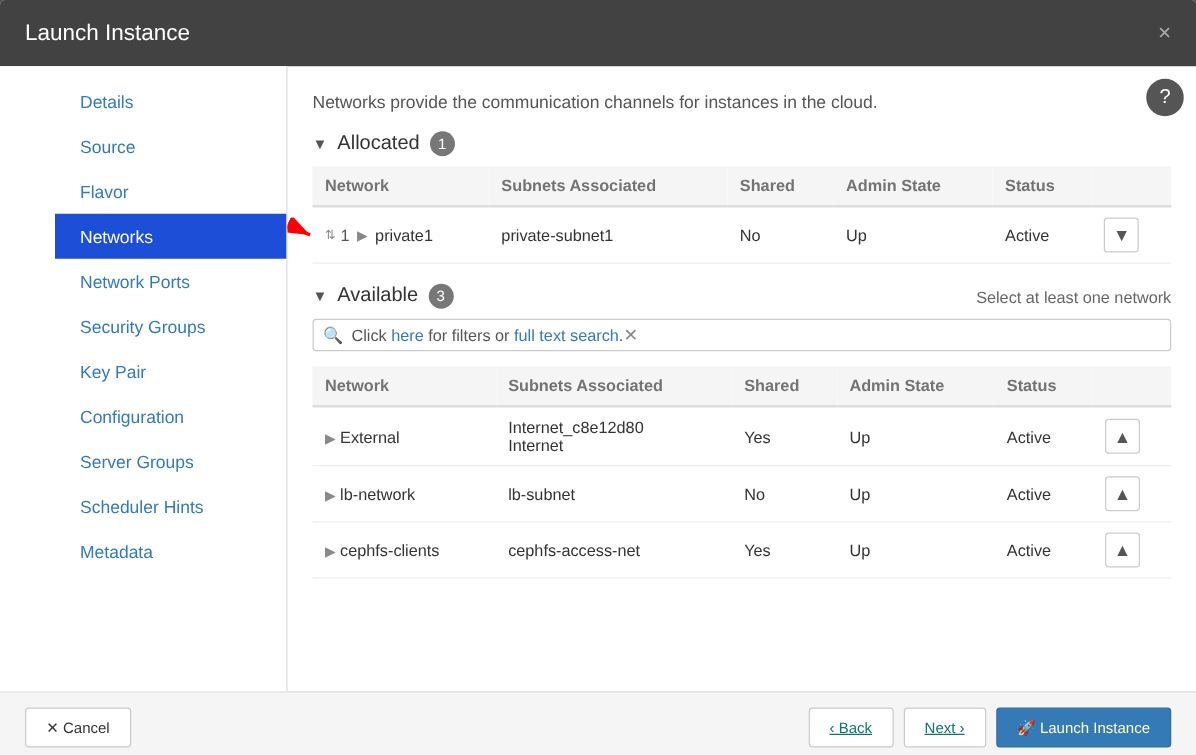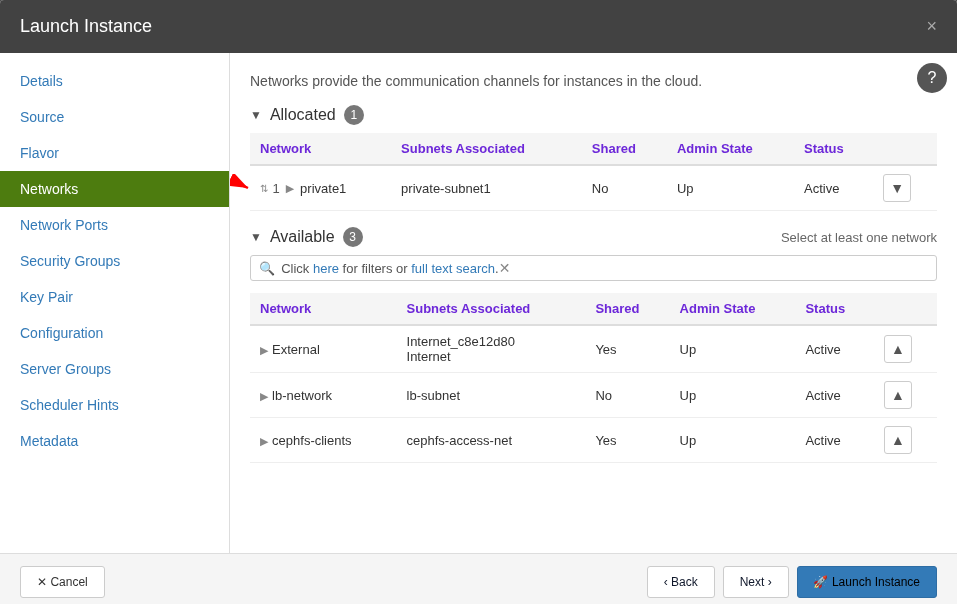--- a/index.html
+++ b/index.html
@@ -8,62 +8,62 @@
     .modal { width: 957px; background: #fff; border-radius: 4px; overflow: hidden; box-shadow: 0 4px 20px rgba(0,0,0,0.5); }
 
     .modal-header { background: #424242; color: #fff; padding: 16px 20px; display: flex; justify-content: space-between; align-items: center; }
     .modal-header-title { font-size: 18px; font-weight: normal; }
     .modal-close { background: none; border: none; color: #aaa; font-size: 18px; cursor: pointer; }
 
     .modal-body { display: flex; min-height: 500px; }
 
     
     .sidebar { width: 230px; background: #fff; border-right: 1px solid #ddd; padding: 10px 0; }
-    .sidebar-item { padding: 10px 20px; cursor: pointer; color: #337ab7; font-size: 14px; }
-    .sidebar-item.active { background: #4d7c0f; color: #fff; border-radius: 0; }
+    .sidebar-item { padding: 10px 20px; cursor: pointer; color: #337ab7; font-size: 14px; margin-left: 44px; }
+    .sidebar-item.active { background: #1d4ed8; color: #fff; border-radius: 0; }
 
     
     .main-content { flex: 1; padding: 20px; position: relative; overflow-y: auto; }
 
     .help-btn { position: absolute; top: 10px; right: 10px; background: #555; color: #fff; border: none; border-radius: 50%; width: 30px; height: 30px; font-size: 16px; cursor: pointer; display: flex; align-items: center; justify-content: center; }
 
     .description { color: #555; margin-bottom: 16px; font-size: 14px; }
 
     
     .section-header { display: flex; align-items: center; justify-content: space-between; margin-bottom: 8px; }
     .section-title { display: flex; align-items: center; gap: 8px; font-size: 16px; color: #333; }
     .section-title .arrow { color: #555; font-size: 12px; }
     .badge { background: #777; color: #fff; border-radius: 50%; width: 20px; height: 20px; display: inline-flex; align-items: center; justify-content: center; font-size: 12px; }
     .section-hint { font-size: 13px; color: #666; }
 
     
     .table { width: 100%; border-collapse: collapse; margin-bottom: 16px; }
-    .table th { background: #f5f5f5; padding: 8px 10px; text-align: left; font-weight: bold; font-size: 13px; color: #6d28d9; border-bottom: 2px solid #ddd; }
+    .table th { background: #f5f5f5; padding: 8px 10px; text-align: left; font-weight: bold; font-size: 13px; color: #737373; border-bottom: 2px solid #ddd; }
     .table td { padding: 8px 10px; border-bottom: 1px solid #eee; font-size: 13px; color: #333; vertical-align: middle; }
 
     
     .btn-action { background: #fff; border: 1px solid #ccc; border-radius: 3px; width: 28px; height: 28px; cursor: pointer; display: flex; align-items: center; justify-content: center; color: #555; font-size: 14px; }
 
     
     .arrow-annotation { position: relative; }
 
     
     .search-bar { display: flex; align-items: center; border: 1px solid #ccc; border-radius: 3px; padding: 4px 8px; margin-bottom: 12px; background: #fff; }
     .search-icon { color: #888; margin-right: 6px; font-size: 13px; }
     .search-clear { background: none; border: none; color: #888; cursor: pointer; font-size: 14px; }
     .search-link { color: #337ab7; text-decoration: none; }
 
     
     .expand-chevron { color: #888; font-size: 11px; cursor: pointer; }
 
     
     .modal-footer { background: #f5f5f5; border-top: 1px solid #ddd; padding: 12px 20px; display: flex; justify-content: space-between; align-items: center; }
     .btn { padding: 8px 16px; border-radius: 3px; cursor: pointer; font-size: 12px; border: 1px solid transparent; }
-    .btn-default { background: #fff; border-color: #ccc; color: #0f172a; }
-    .btn-primary { background: #337ab7; color: #000000; border-color: #2e6da4; }
+    .btn-default { background: #fff; border-color: #ccc; color: #0f766e; text-decoration: underline; }
+    .btn-primary { background: #337ab7; color: #fef9c3; border-color: #2e6da4; }
     .btn-cancel { background: #fff; border-color: #ccc; color: #333; }
 
     .row-number { display: flex; align-items: center; gap: 4px; color: #555; font-size: 13px; }
   </style>
 </head>
 <body>
 
 <div class="modal">
 
   <div class="modal-header">

